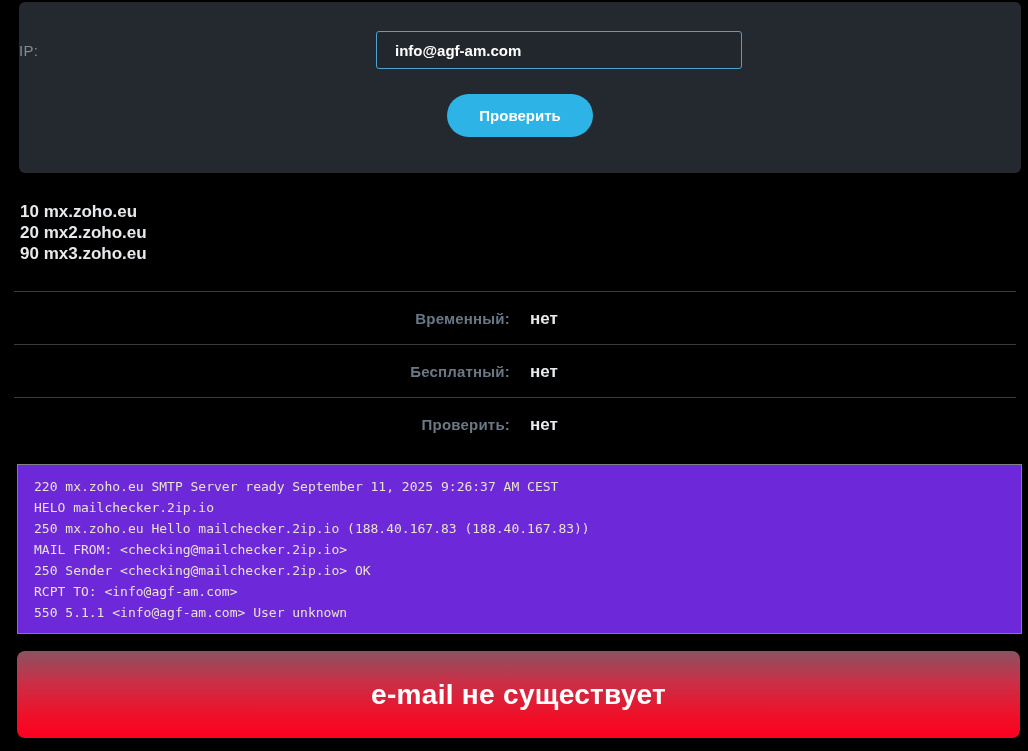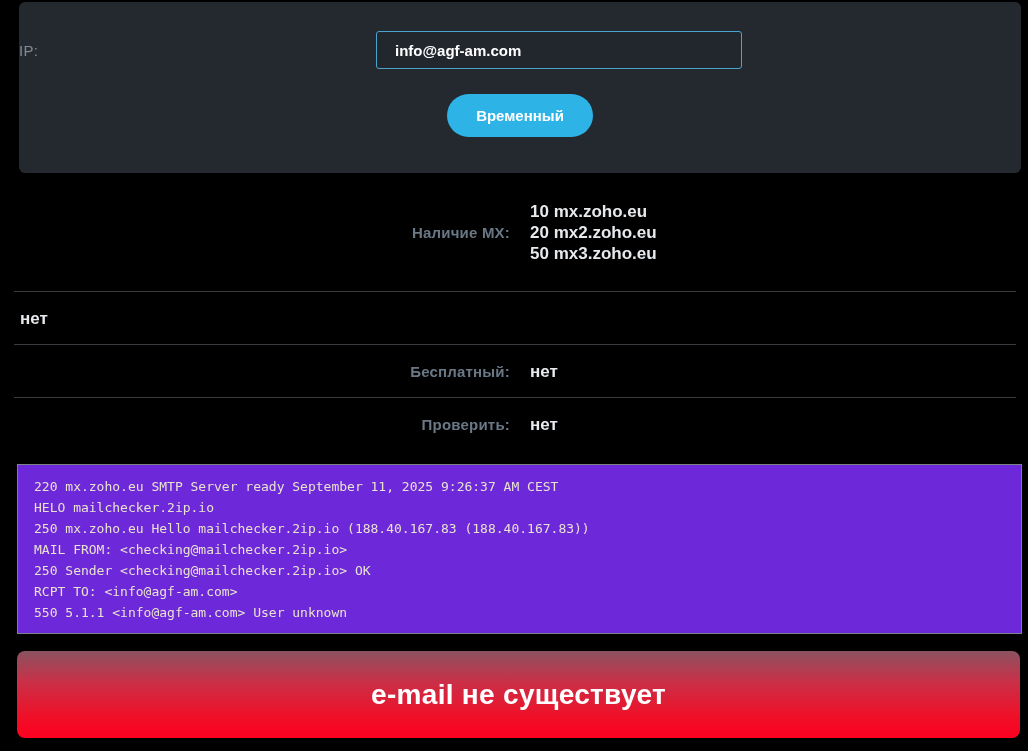--- a/index.html
+++ b/index.html
@@ -135,38 +135,38 @@
 <body>
 
 <div class="page">
 
   <div class="panel">
     <div class="form-row">
       <div class="form-label">IP:</div>
       <input class="email-input" type="text" value="info@agf-am.com" style="">
     </div>
     <div class="button-row">
-      <button class="check-button">Временный</button>
+      <button class="check-button">Проверить</button>
     </div>
   </div>
 
   <div class="results">
 
     <div class="result-row mx">
-      <div class="result-label">Наличие MX:</div>
       <div class="result-value">
           <div>10 mx.zoho.eu</div>
           <div>20 mx2.zoho.eu</div>
-          <div>50 mx3.zoho.eu</div>
+          <div>90 mx3.zoho.eu</div>
         </div>
     </div>
 
     <hr class="divider">
 
     <div class="result-row">
+      <div class="result-label">Временный:</div>
       <div class="result-value">нет</div>
     </div>
 
     <hr class="divider">
 
     <div class="result-row">
       <div class="result-label">Бесплатный:</div>
       <div class="result-value">нет</div>
     </div>
 

